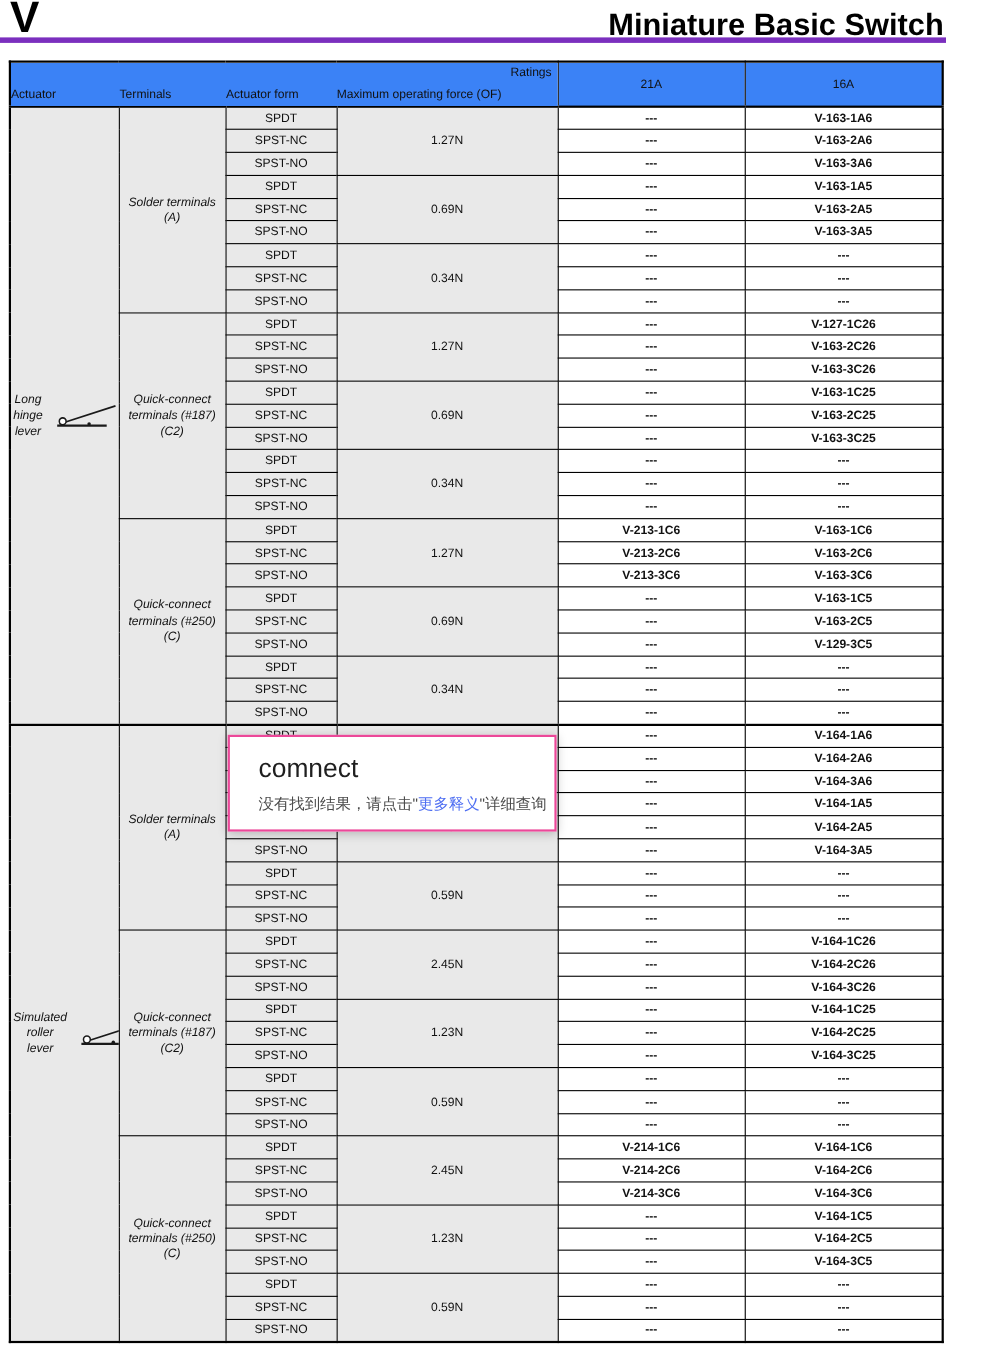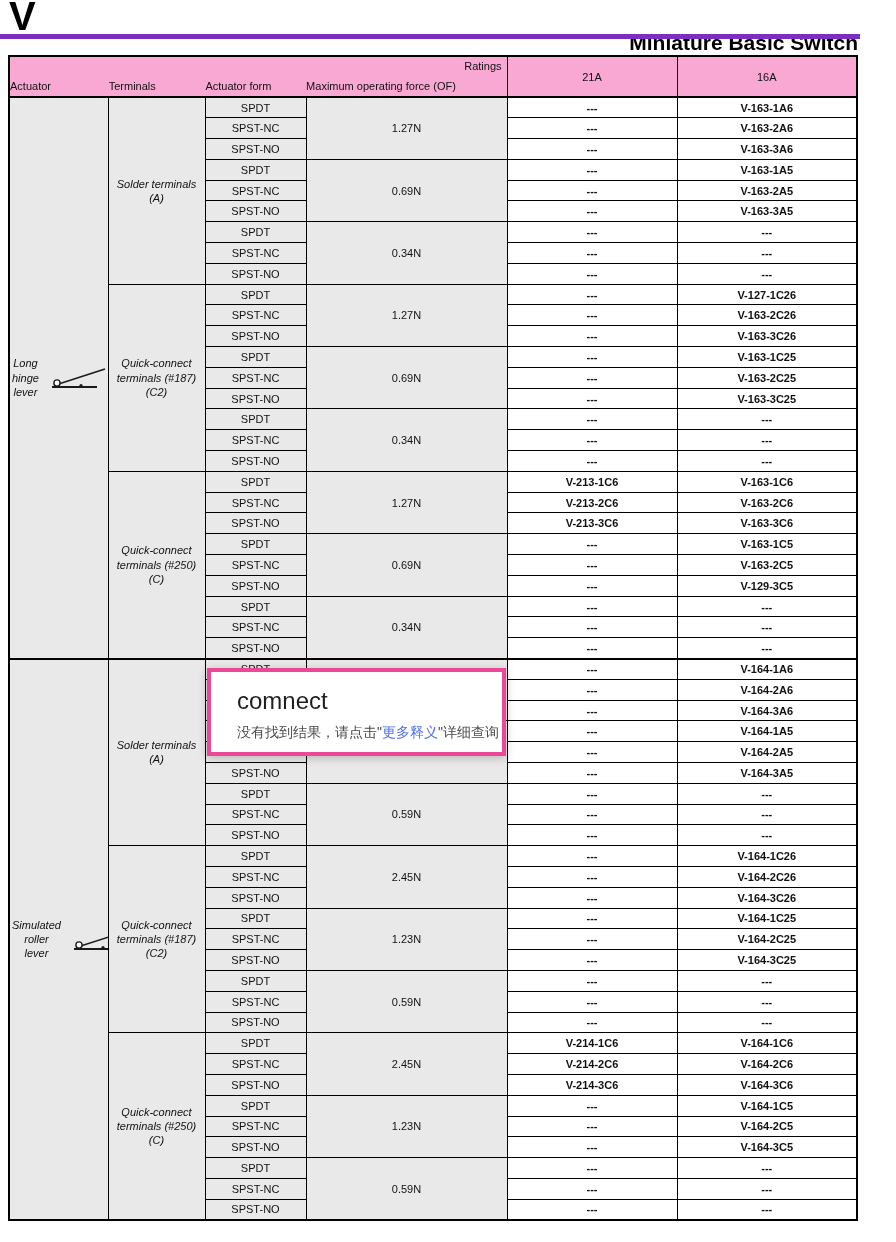--- a/index.html
+++ b/index.html
@@ -8,58 +8,58 @@
     font-family:"Liberation Sans", sans-serif; color:#111; overflow:hidden;
   }
 
   
   .v-logo {
     position:absolute; left:9px; top:-6px;
     font-size:40px; font-weight:700; letter-spacing:-1px; color:#000;
   }
   .doc-title {
     position:absolute; right:38px; top:7px;
-    font-size:21px; font-weight:700; color:#000;margin-top:24px;
+    font-size:28px; font-weight:700; color:#000;
   }
   .accent-bar {
     position:absolute; left:0; top:34px; width:860px; height:5px;
     background:#7B2FBE;
   }
 
   
   .table-wrap { position:absolute; left:8px; top:55px; }
   table.ratings {
     border-collapse:collapse; table-layout:fixed;
     border:2.5px solid #000; width:848px;
   }
   table.ratings td {
     border:1px solid #000; text-align:center; vertical-align:middle;
     font-size:11px; padding:0 2px; overflow:hidden;
   }
   thead tr { height:41px; }
   tbody tr { height:20.8px; }
-  .hrow td { background:#f9a8d4; border-bottom:2.5px solid #000; }
+  .hrow td { background:#3b82f6; border-bottom:2.5px solid #000; }
   .hmerge { position:relative; }
   .ratings-label { position:absolute; top:3px; right:5px; font-size:11px; }
   .hcols { position:absolute; left:0; right:0; bottom:4px; display:flex; }
   .hcols span { display:inline-block; text-align:left; font-size:11px; }
 
   .c-act, .c-term, .c-form, .c-force { background:#e9e9e9; }
   .c-part { background:#ffffff; font-weight:700; }
   .c-term, .c-act { white-space:pre-line; line-height:1.3;font-style:italic; }
   tr.section-start td { border-top:2.5px solid #000; }
 
   .act-wrap { display:flex; flex-direction:row; align-items:center; gap:10px; }
   .act-label { white-space:pre-line; line-height:1.3; }
   .act-icon svg { display:block; }
 
   
   .popup {
     position:absolute; left:207px; top:668px; width:299px; height:88px;
-    background:#ffffff; border:4px solid #ec4899; box-sizing:border-box;
+    background:#ffffff; border:2px solid #ec4899; box-sizing:border-box;
     box-shadow:0 2px 9px rgba(0,0,0,0.22); z-index:10;
   }
   .popup-word {
     position:absolute; left:26px; top:15px;
     font-size:24px; color:#1f1f1f; font-weight:400;
   }
   .popup-msg {
     position:absolute; left:26px; top:52px;
     font-size:14px; color:#4a4a4a; white-space:nowrap;
   }

